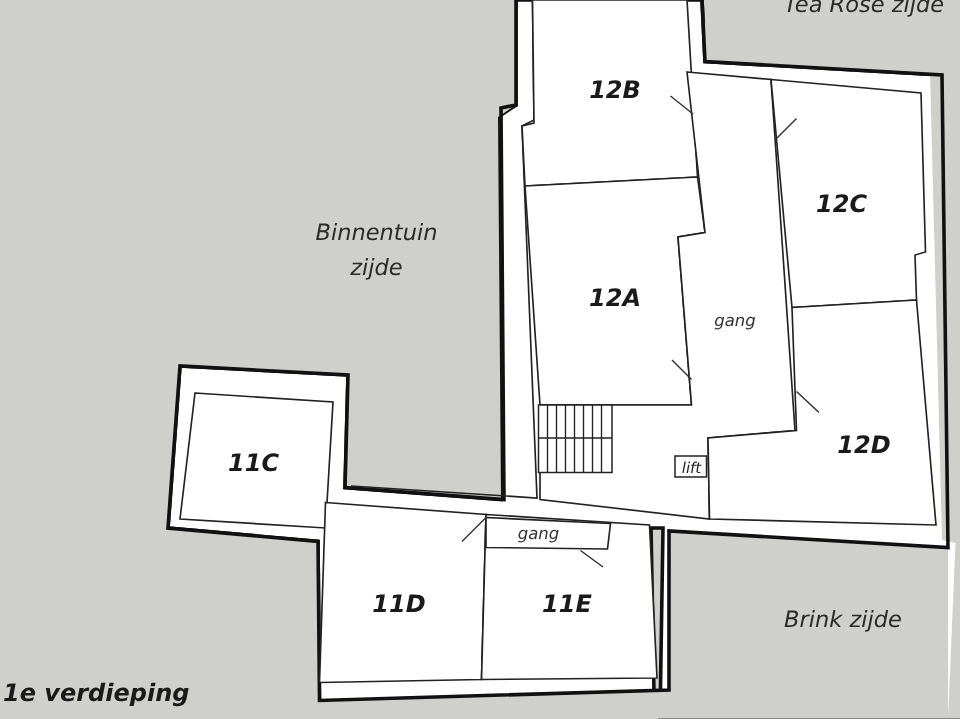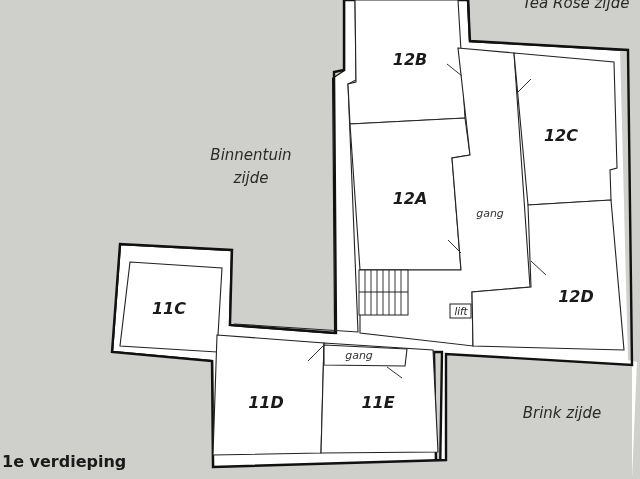--- a/index.html
+++ b/index.html
@@ -7,21 +7,21 @@
   svg { position: absolute; left: 0; top: 0; }
   .outer { fill: #ffffff; stroke: #111; stroke-width: 2.4; stroke-linejoin: miter; }
   .inner { fill: #cfcfcb; stroke: #111; stroke-width: 2.4; }
   .room { fill: #ffffff; stroke: #222; stroke-width: 1.1; }
   .wall { fill: none; stroke: #222; stroke-width: 1.1; }
   .door { fill: none; stroke: #333; stroke-width: 1; }
   .room-label { font-family: "DejaVu Sans", sans-serif; font-weight: bold; font-style: italic; font-size: 16px; fill: #1a1a1a; text-anchor: middle; }
   .gang-label { font-family: "DejaVu Sans", sans-serif; font-style: italic; font-size: 11px; fill: #333; text-anchor: middle; }
   .side-label { font-family: "DejaVu Sans", sans-serif; font-style: italic; font-size: 15px; fill: #2a2a2a; text-anchor: middle; }
   .lift-label { font-family: "DejaVu Sans", sans-serif; font-style: italic; font-size: 10px; fill: #222; text-anchor: middle; }
-  .floor-title { position: absolute; left: 2px; top: 452px; font-family: "DejaVu Sans", sans-serif; font-weight: bold; font-size: 16px; color: #1a1a1a; margin: 0; }
+  .floor-title { position: absolute; left: 2px; top: 452px; font-family: "DejaVu Sans", sans-serif; font-weight: bold; font-style: italic; font-size: 16px; color: #1a1a1a; margin: 0; }
   .floor-sub { position: absolute; left: 2px; top: 473px; font-family: "DejaVu Sans", sans-serif; font-weight: bold; font-size: 12px; color: #333; height: 6px; overflow: hidden; margin: 0; }
 </style>
 </head>
 <body>
 
 <svg width="640" height="479" viewBox="0 0 640 479">
 
   <polygon class="outer" points="344,0 468,0 470,41 627,50 640,50 640,479 440,479 442,352 434,352 436,462 213,468 212,361 112,352 120,244 232,250 230,325 334,333 332,78 344,70"></polygon>
 
   <polygon class="inner" points="0,0 344,0 344,70 332,78 334,333 230,325 232,250 120,244 112,352 212,361 213,468 0,468" style="stroke:none;fill:#cfcfcb"></polygon>

